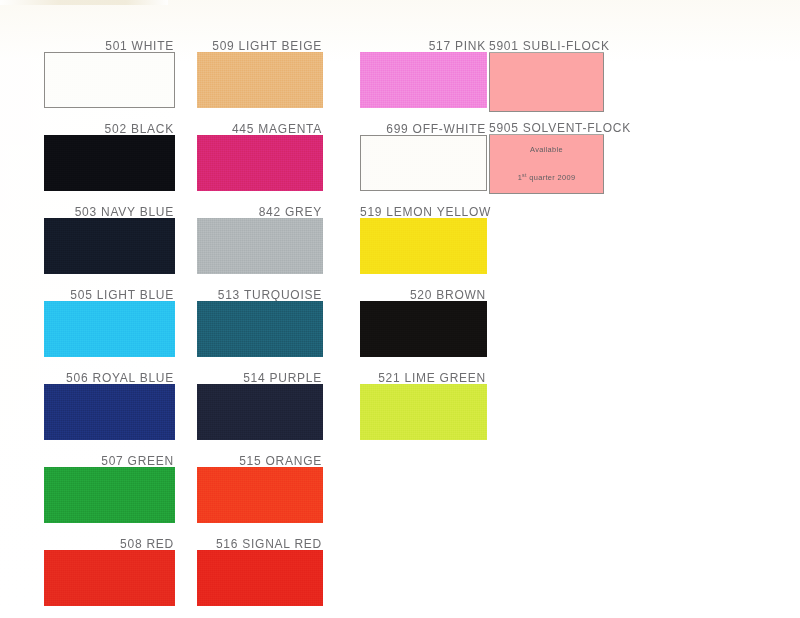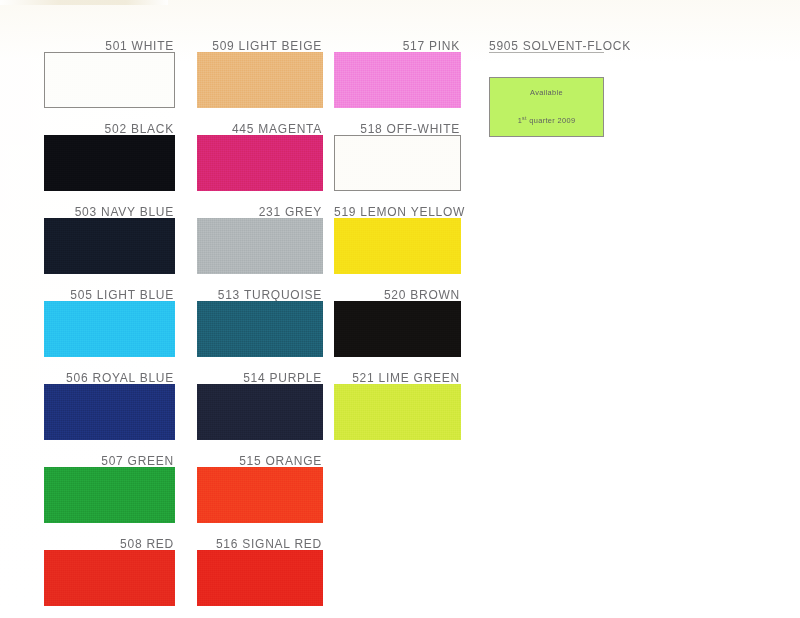--- a/index.html
+++ b/index.html
@@ -38,21 +38,21 @@
     inset: 0;
   }
 
   
   .column {
     position: absolute;
     top: 40px;
   }
   .col-1 { left: 44px;  width: 131px; }
   .col-2 { left: 197px; width: 126px; }
-  .col-3 { left: 334px; width: 127px; }
+  .col-3 { left: 360px; width: 127px; }
   .col-4 { left: 489px; width: 115px; }
 
   
   .entry { position: relative; }
 
   .entry-label {
     position: relative;
     height: 12px;
     line-height: 12px;
     text-align: right;
@@ -98,28 +98,27 @@
   }
   .swatch.outlined::after { opacity: .25; }
 
   
   .entry + .entry { margin-top: 15px; }
 
   
   .flock-box {
     height: 60px;
     border: 1px solid #8e8c89;
-    background: #bef264;
+    background: #fca5a5;
     box-sizing: border-box;
     display: flex;
     flex-direction: column;
     align-items: center;
     justify-content: center;
     gap: 18px;
-    margin-top: 25px;
   }
   .flock-line {
     font-size: 7.4px;
     color: #5e5e61;
     letter-spacing: .35px;
     text-align: center;
     line-height: 10px;
   }
   .flock-box.empty { display: block; }
   .col-4 .entry + .entry { margin-top: 10px; }
@@ -172,21 +171,21 @@
   <div class="column col-2">
     <div class="entry">
       <div class="entry-label">509 LIGHT BEIGE</div>
       <div class="swatch" style="background-color:#eab87c"></div>
     </div>
     <div class="entry">
       <div class="entry-label">445 MAGENTA</div>
       <div class="swatch" style="background-color:#d82872"></div>
     </div>
     <div class="entry">
-      <div class="entry-label">231 GREY</div>
+      <div class="entry-label">842 GREY</div>
       <div class="swatch" style="background-color:#b1b7b9"></div>
     </div>
     <div class="entry">
       <div class="entry-label">513 TURQUOISE</div>
       <div class="swatch" style="background-color:#1f5f73"></div>
     </div>
     <div class="entry">
       <div class="entry-label">514 PURPLE</div>
       <div class="swatch" style="background-color:#1f2439"></div>
     </div>
@@ -199,38 +198,42 @@
       <div class="swatch" style="background-color:#e7261d"></div>
     </div>
   </div>
 
   <div class="column col-3">
     <div class="entry">
       <div class="entry-label">517 PINK</div>
       <div class="swatch" style="background-color:#f288dd"></div>
     </div>
     <div class="entry">
-      <div class="entry-label">518 OFF-WHITE</div>
+      <div class="entry-label">699 OFF-WHITE</div>
       <div class="swatch outlined" style="background-color:#fdfcf9"></div>
     </div>
     <div class="entry">
       <div class="entry-label">519 LEMON YELLOW</div>
       <div class="swatch" style="background-color:#f6e118"></div>
     </div>
     <div class="entry">
       <div class="entry-label">520 BROWN</div>
       <div class="swatch" style="background-color:#131110"></div>
     </div>
     <div class="entry">
       <div class="entry-label">521 LIME GREEN</div>
       <div class="swatch" style="background-color:#d3e93e"></div>
     </div>
   </div>
 
   <div class="column col-4">
+    <div class="entry">
+      <div class="entry-label">5901 SUBLI-FLOCK</div>
+      <div class="flock-box empty"></div>
+    </div>
     <div class="entry">
       <div class="entry-label">5905 SOLVENT-FLOCK</div>
       <div class="flock-box">
         <div class="flock-line">Available</div>
         <div class="flock-line"><span>1</span><sup>st</sup><span> quarter 2009</span></div>
       </div>
     </div>
   </div>
 
 </div>

